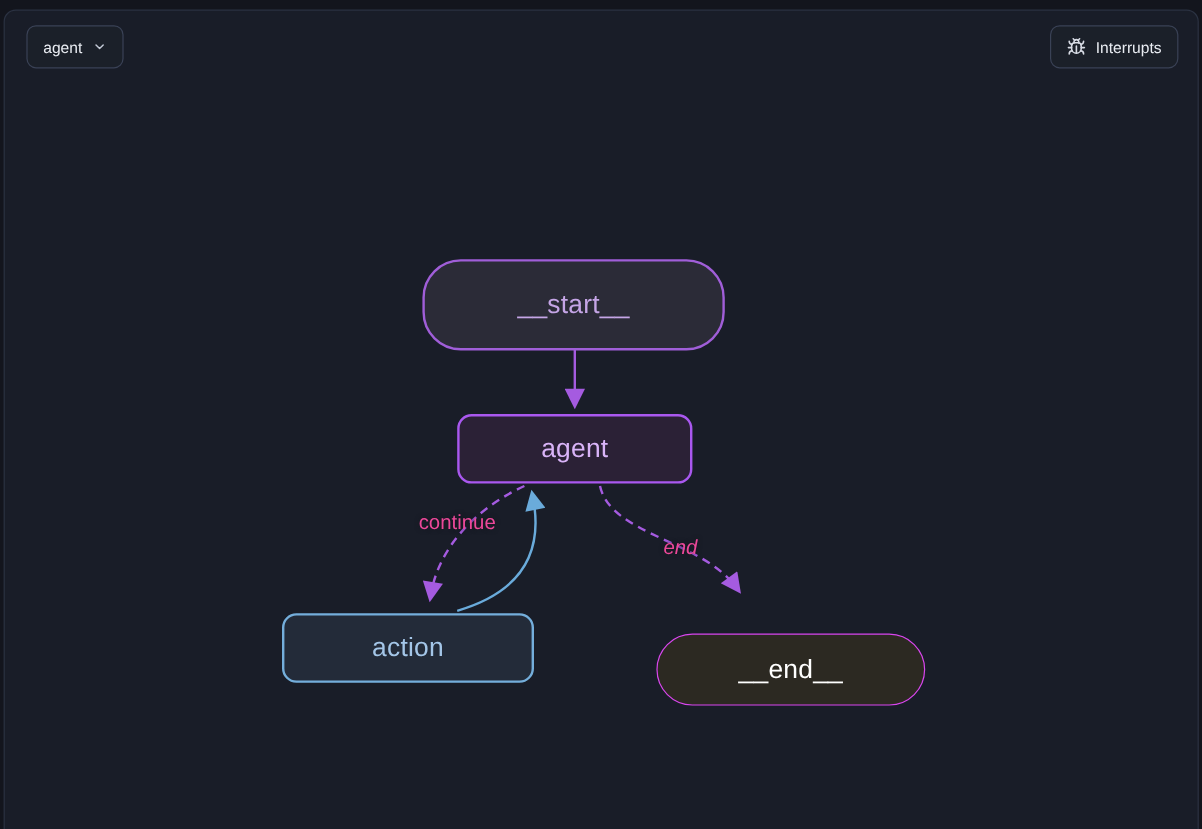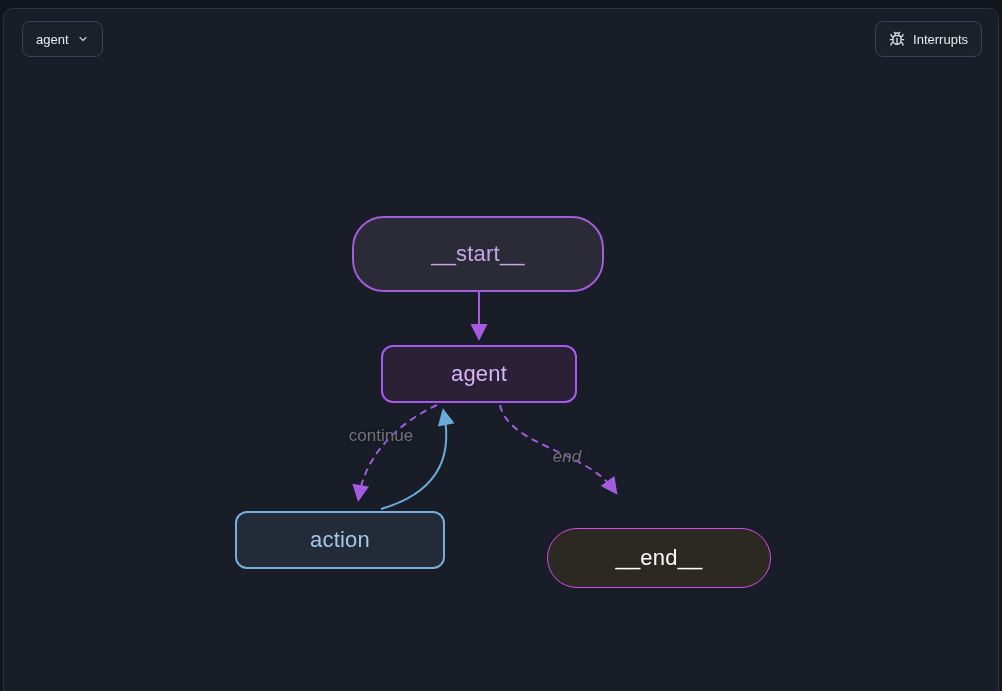--- a/index.html
+++ b/index.html
@@ -60,21 +60,21 @@
     background:#2c2922; color:#ffffff;
   }
   
   .edges {
     position:absolute; left:0; top:0; width:1002px; height:691px;
     z-index:2; pointer-events:none;
   }
   .edge-label {
     position:absolute;
     transform:translate(-50%,-50%);
-    color:#737373; font-size:17px;
+    color:#ec4899; font-size:17px;
     z-index:4;
     text-shadow:0 0 4px rgba(20,22,30,.9);
     white-space:nowrap;
   }
   .label-continue { left:381px; top:436px; }
   .label-end { left:567px; top:457px;font-style:italic; }
 </style>
 </head>
 <body>
 

